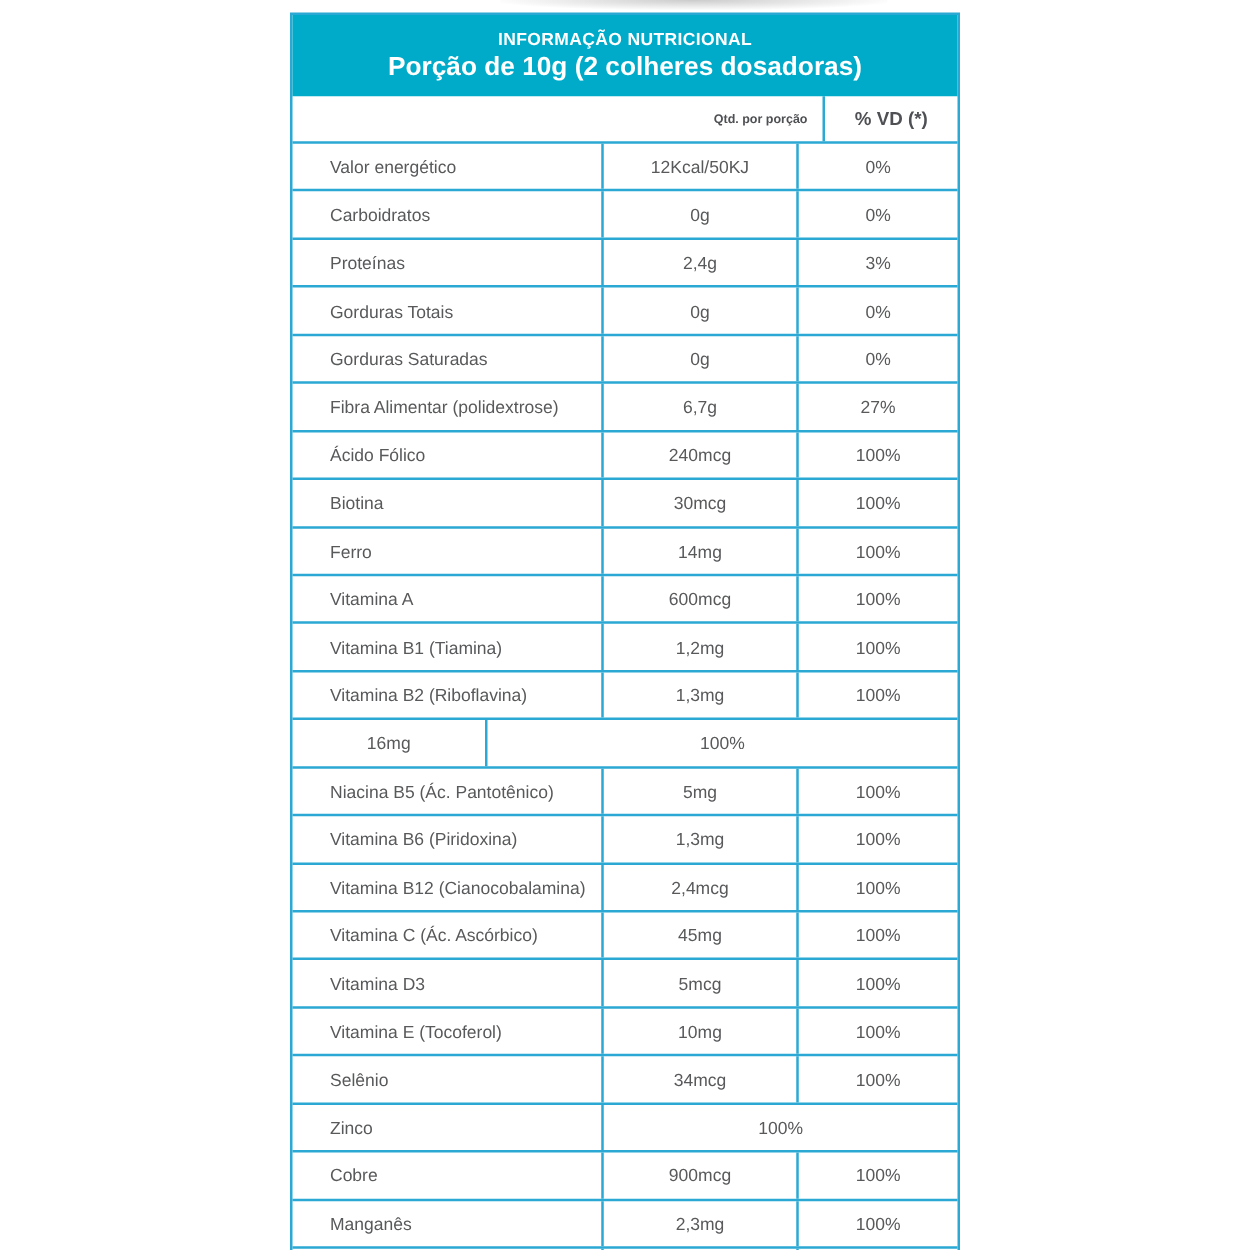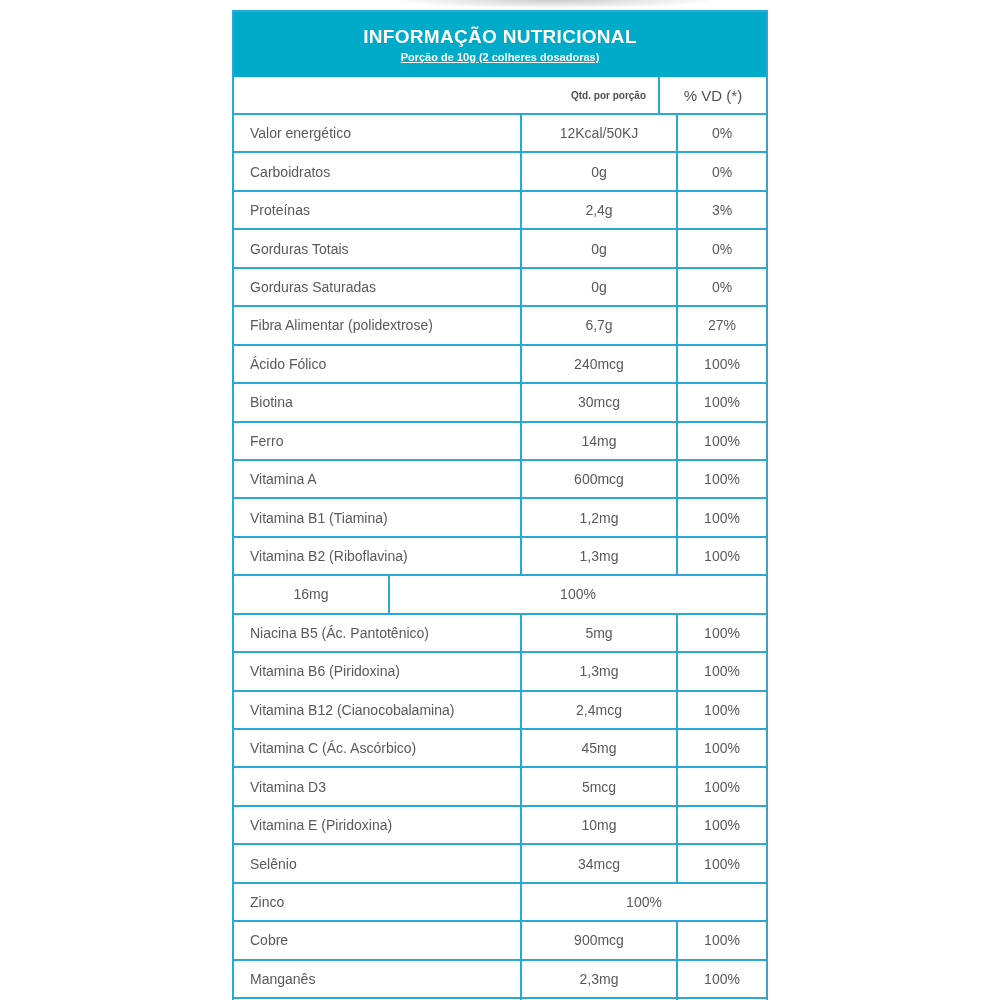--- a/index.html
+++ b/index.html
@@ -36,70 +36,69 @@
     height: 65px;
     background: var(--teal);
     color: #ffffff;
     display: flex;
     flex-direction: column;
     align-items: center;
     justify-content: center;
     text-align: center;
   }
   .band .title {
-    font-size: 19px;
+    font-size: 14px;
     font-weight: bold;
     letter-spacing: 0.3px;
   }
   .band .subtitle {
-    font-size: 11px;
+    font-size: 21px;
     font-weight: bold;
     margin-top: 3px;
-    text-decoration: underline;
   }
   .head-row { display: flex; height: 36px; }
   .head-row .merged {
     width: 426px;
     box-sizing: border-box;
     border-right: 2px solid var(--border);
     display: flex;
     align-items: center;
     justify-content: flex-end;
     padding-right: 12px;
     font-size: 10px;
     font-weight: bold;
     color: var(--head-text);
   }
   .head-row .vdh {
     flex: 1;
     display: flex;
     align-items: center;
     justify-content: center;
     font-size: 15px;
-    font-weight: normal;
+    font-weight: bold;
     color: var(--head-text);
   }
   .row {
     display: flex;
     height: 36.45px;
     border-top: 2px solid var(--border);
   }
   .cell {
     box-sizing: border-box;
     display: flex;
     align-items: center;
     font-size: 14px;
     color: var(--text);
     overflow: hidden;
     white-space: nowrap;
   }
   .cell.label {
-    width: 288px;
+    width: 249px;
     border-right: 2px solid var(--border);
-    padding-left: 16px;
+    padding-left: 30px;
   }
   .cell.qty {
     width: 156px;
     border-right: 2px solid var(--border);
     justify-content: center;
   }
   .cell.vd {
     flex: 1;
     justify-content: center;
   }
@@ -205,21 +204,21 @@
           <div class="cell label">Vitamina C (Ác. Ascórbico)</div>
           <div class="cell qty">45mg</div>
           <div class="cell vd">100%</div>
         </div>
         <div class="row">
           <div class="cell label">Vitamina D3</div>
           <div class="cell qty">5mcg</div>
           <div class="cell vd">100%</div>
         </div>
         <div class="row">
-          <div class="cell label">Vitamina E (Piridoxina)</div>
+          <div class="cell label">Vitamina E (Tocoferol)</div>
           <div class="cell qty">10mg</div>
           <div class="cell vd">100%</div>
         </div>
         <div class="row">
           <div class="cell label">Selênio</div>
           <div class="cell qty">34mcg</div>
           <div class="cell vd">100%</div>
         </div>
         <div class="row">
           <div class="cell label">Zinco</div>

